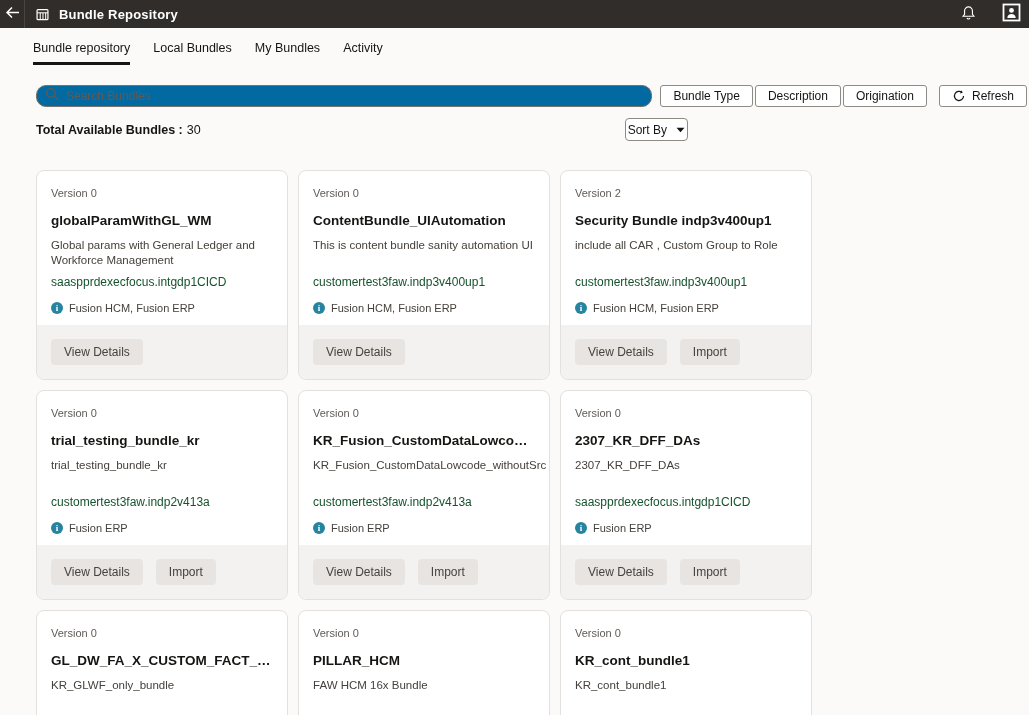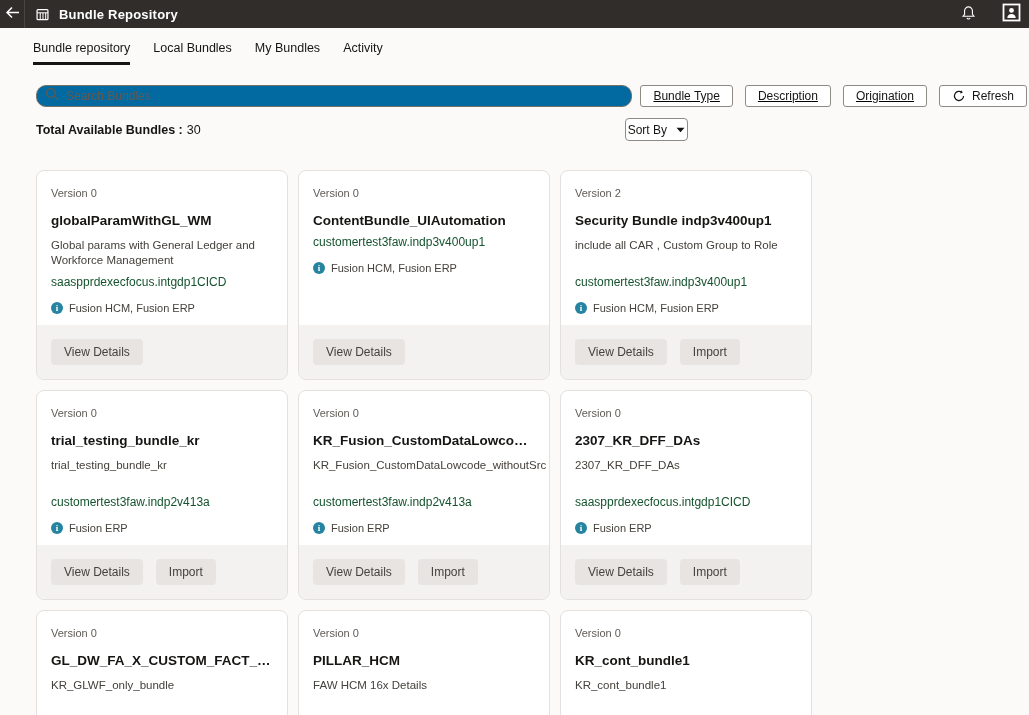--- a/index.html
+++ b/index.html
@@ -161,21 +161,21 @@
   <div class="toolbar">
     <div class="search-box">
       <span>
         <svg width="14" height="14" viewBox="0 0 15 15">
           <circle cx="6.3" cy="6.3" r="4.6" fill="none" stroke="#5f5b55" stroke-width="1.4"></circle>
           <line x1="9.8" y1="9.8" x2="13.6" y2="13.6" stroke="#5f5b55" stroke-width="1.4"></line>
         </svg>
       </span>
       <input type="text" placeholder="Search Bundles" style="">
     </div>
-    <span id="filter-buttons" style="display:flex;gap:12px;text-decoration:underline;">
+    <span id="filter-buttons" style="display:flex;gap:2px;">
         <button class="tb-btn">Bundle Type</button>
         <button class="tb-btn">Description</button>
         <button class="tb-btn">Origination</button>
       </span>
     <button class="tb-btn refresh-btn">
       <span style="display:flex;">
         <svg width="14" height="14" viewBox="0 0 16 16">
           <path d="M13.2 8 A5.2 5.2 0 1 1 11.5 4.1" fill="none" stroke="#161513" stroke-width="1.4"></path>
           <path d="M11.2 1.4 L12 4.4 L9 5.1 z" fill="#161513"></path>
         </svg>
@@ -211,20 +211,21 @@
     </div>
     <div class="card-footer">
           <button class="card-btn">View Details</button>
         </div>
   </div>
 
   <div class="card">
     <div class="card-body">
       <div class="card-version">Version 0</div>
       <div class="card-title">ContentBundle_UIAutomation</div>
+      <div class="card-desc">This is content bundle sanity automation UI</div>
       <div class="card-source">customertest3faw.indp3v400up1</div>
       <div class="card-apps">
         <span class="info-icon">i</span>
         <span class="card-apps-text">Fusion HCM, Fusion ERP</span>
       </div>
     </div>
     <div class="card-footer">
           <button class="card-btn">View Details</button>
         </div>
   </div>
@@ -304,21 +305,21 @@
       <div class="card-desc">KR_GLWF_only_bundle</div>
 
     </div>
 
   </div>
 
   <div class="card">
     <div class="card-body">
       <div class="card-version">Version 0</div>
       <div class="card-title">PILLAR_HCM</div>
-      <div class="card-desc">FAW HCM 16x Details</div>
+      <div class="card-desc">FAW HCM 16x Bundle</div>
 
     </div>
 
   </div>
 
   <div class="card">
     <div class="card-body">
       <div class="card-version">Version 0</div>
       <div class="card-title">KR_cont_bundle1</div>
       <div class="card-desc">KR_cont_bundle1</div>

